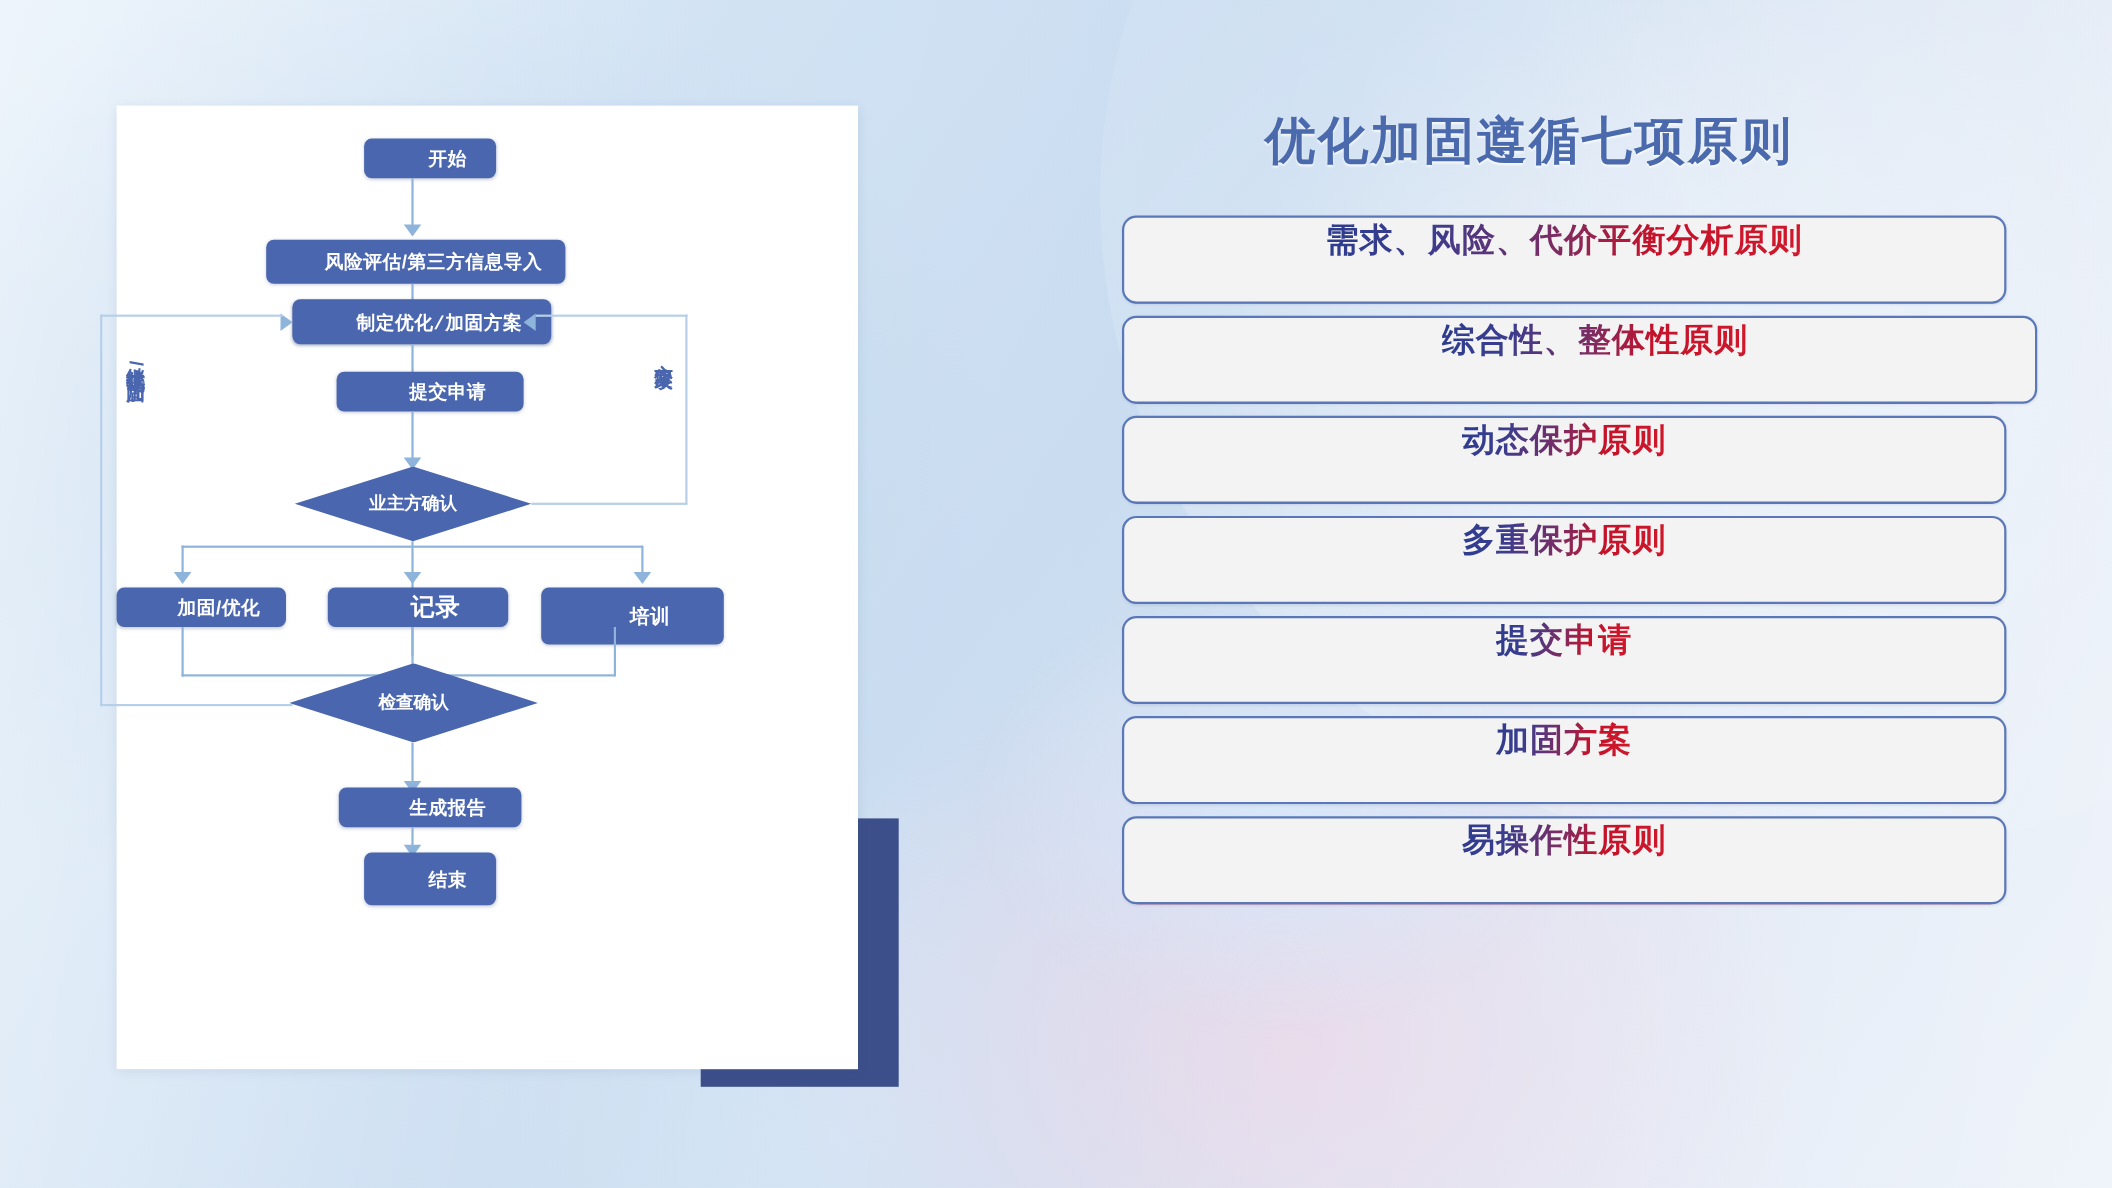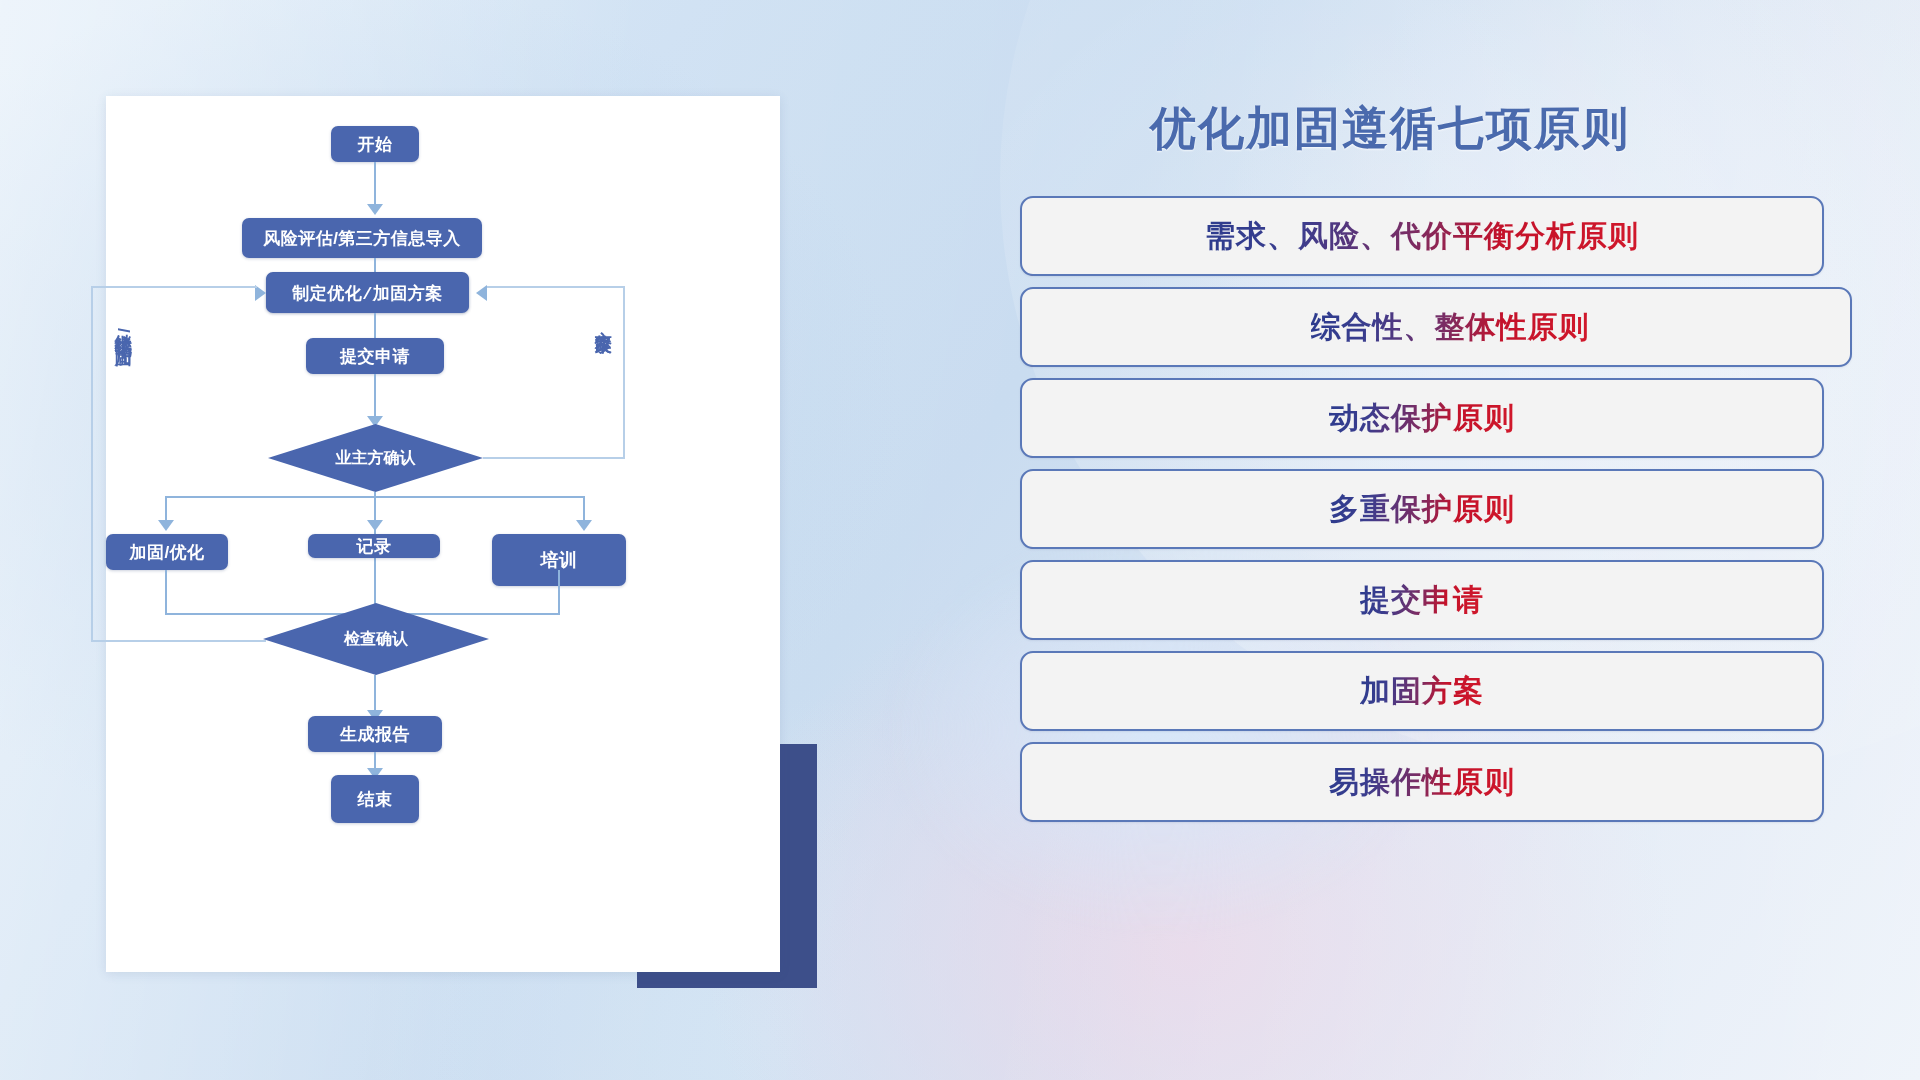--- a/index.html
+++ b/index.html
@@ -51,20 +51,21 @@
   .node{
     position:absolute;
     background:#4a66ae;
     border-radius:7px;
     color:#ffffff;
     font-weight:bold;
     display:flex;align-items:center;justify-content:center;
     letter-spacing:0.5px;
     box-shadow:0 1px 3px rgba(50,70,120,0.25);
     white-space:nowrap;
+    padding-left:32px;
   }
   
   .diamond{
     position:absolute;
     background:#4a66ae;
     color:#ffffff;font-weight:bold;
     display:flex;align-items:center;justify-content:center;
     clip-path:polygon(50% 0%,100% 50%,50% 100%,0% 50%);
     white-space:nowrap;
   }
@@ -91,21 +92,21 @@
     font-size:46px;font-weight:bold;color:#4a6aad;
     letter-spacing:2px;
     text-shadow:0 1px 2px rgba(255,255,255,0.8);
     white-space:nowrap;
   }
   .pcard{
     position:absolute;left:0;width:800px;height:76px;
     background:#f3f3f3;
     border:2px solid #5a78b8;
     border-radius:13px;
-    display:flex;align-items:center;justify-content:center;
+    display:flex;align-items:flex-start;justify-content:center;
     box-shadow:0 1px 2px rgba(60,80,130,0.10);
   }
   .pcard-underline{
     position:absolute;left:2px;width:800px;height:76px;
     border:2px solid #d1182b;
     border-radius:13px;
     box-sizing:border-box;
     z-index:0;
   }
   .pcard-text{
@@ -175,21 +176,21 @@
   <div class="hline" style="left:59px;top:400px;width:419px;"></div>
   <div class="vline" style="left:59px;top:400px;height:30px;"></div>
   <div class="vline" style="left:477px;top:400px;height:30px;"></div>
   <div class="arrow-d" style="left:52px;top:424px;"></div>
   <div class="arrow-d" style="left:261px;top:424px;"></div>
   <div class="arrow-d" style="left:470px;top:424px;"></div>
 
   <div class="node" style="left:0px;top:438px;width:122px;height:36px;font-size:17px;">
     <span>加固/优化</span>
   </div>
-  <div class="node" style="left:202px;top:438px;width:132px;height:24px;font-size:17px;">
+  <div class="node" style="left:192px;top:438px;width:132px;height:36px;font-size:22px;">
     <span>记录</span>
   </div>
   <div class="node" style="left:386px;top:438px;width:134px;height:52px;font-size:18px;">
     <span>培训</span>
   </div>
 
   <div class="vline" style="left:59px;top:474px;height:45px;"></div>
   <div class="vline" style="left:452px;top:474px;height:45px;"></div>
   <div class="hline" style="left:59px;top:517px;width:394px;"></div>
   <div class="vline" style="left:268px;top:474px;height:64px;"></div>

